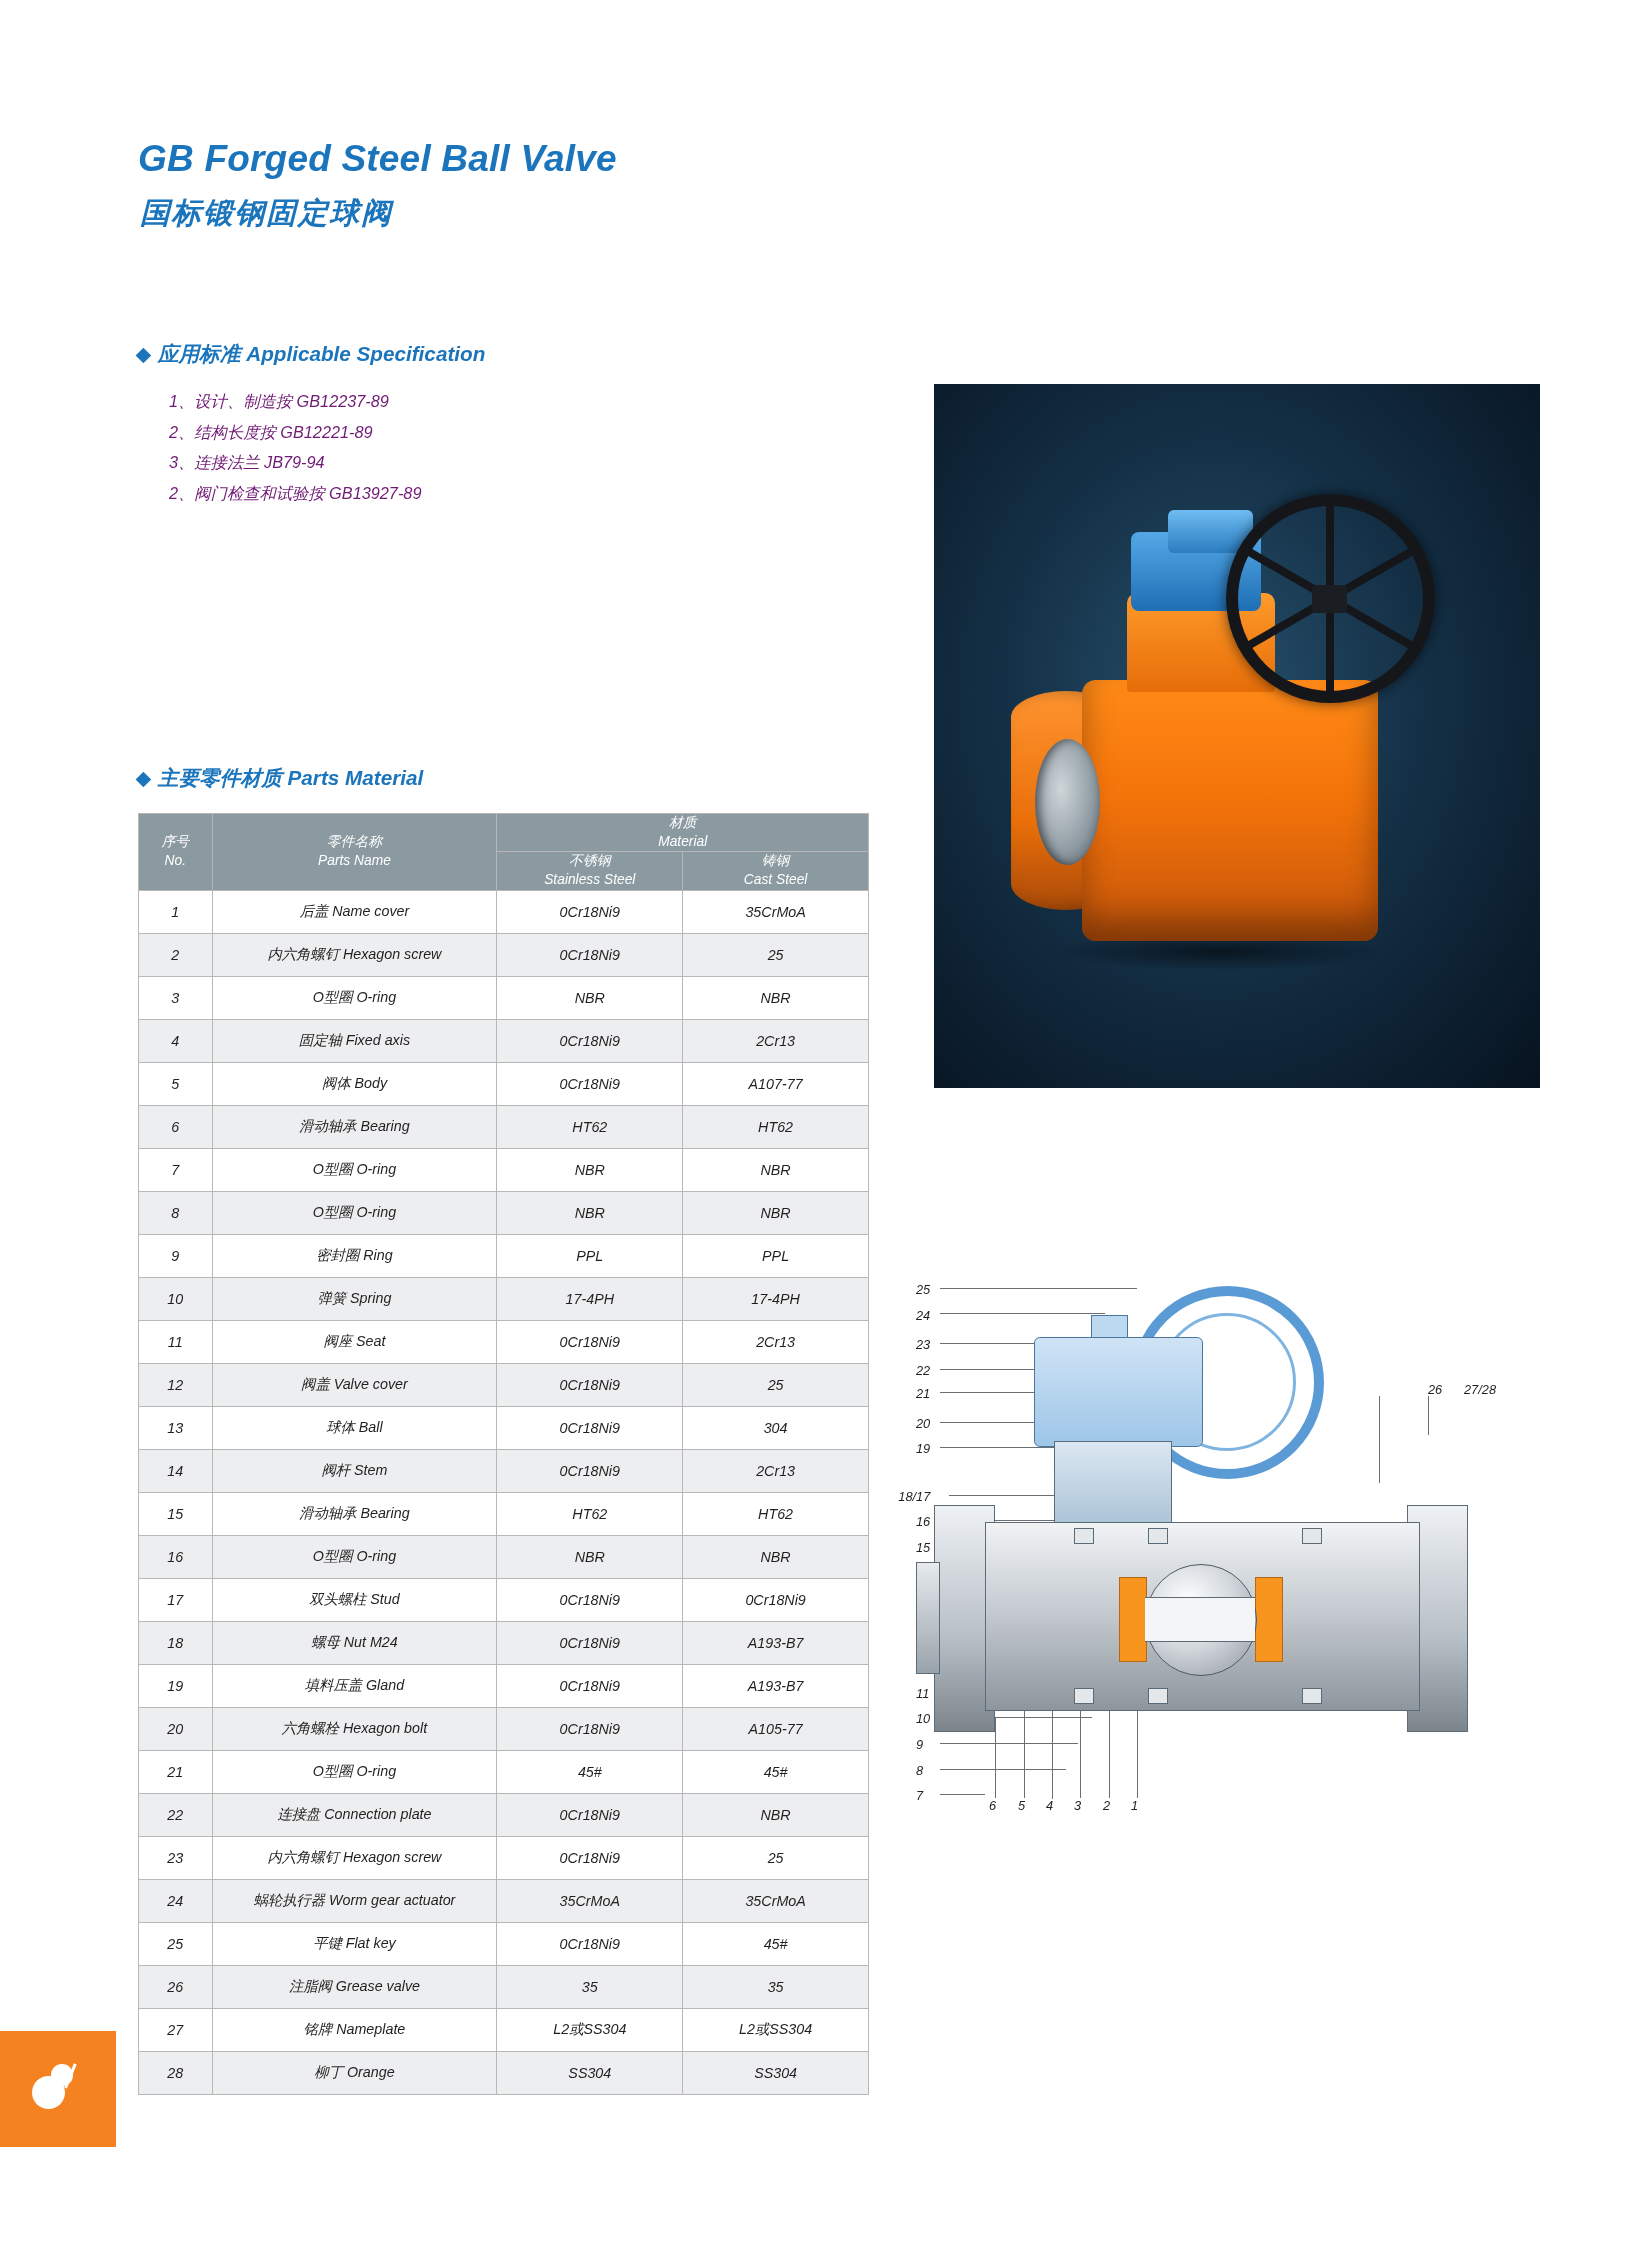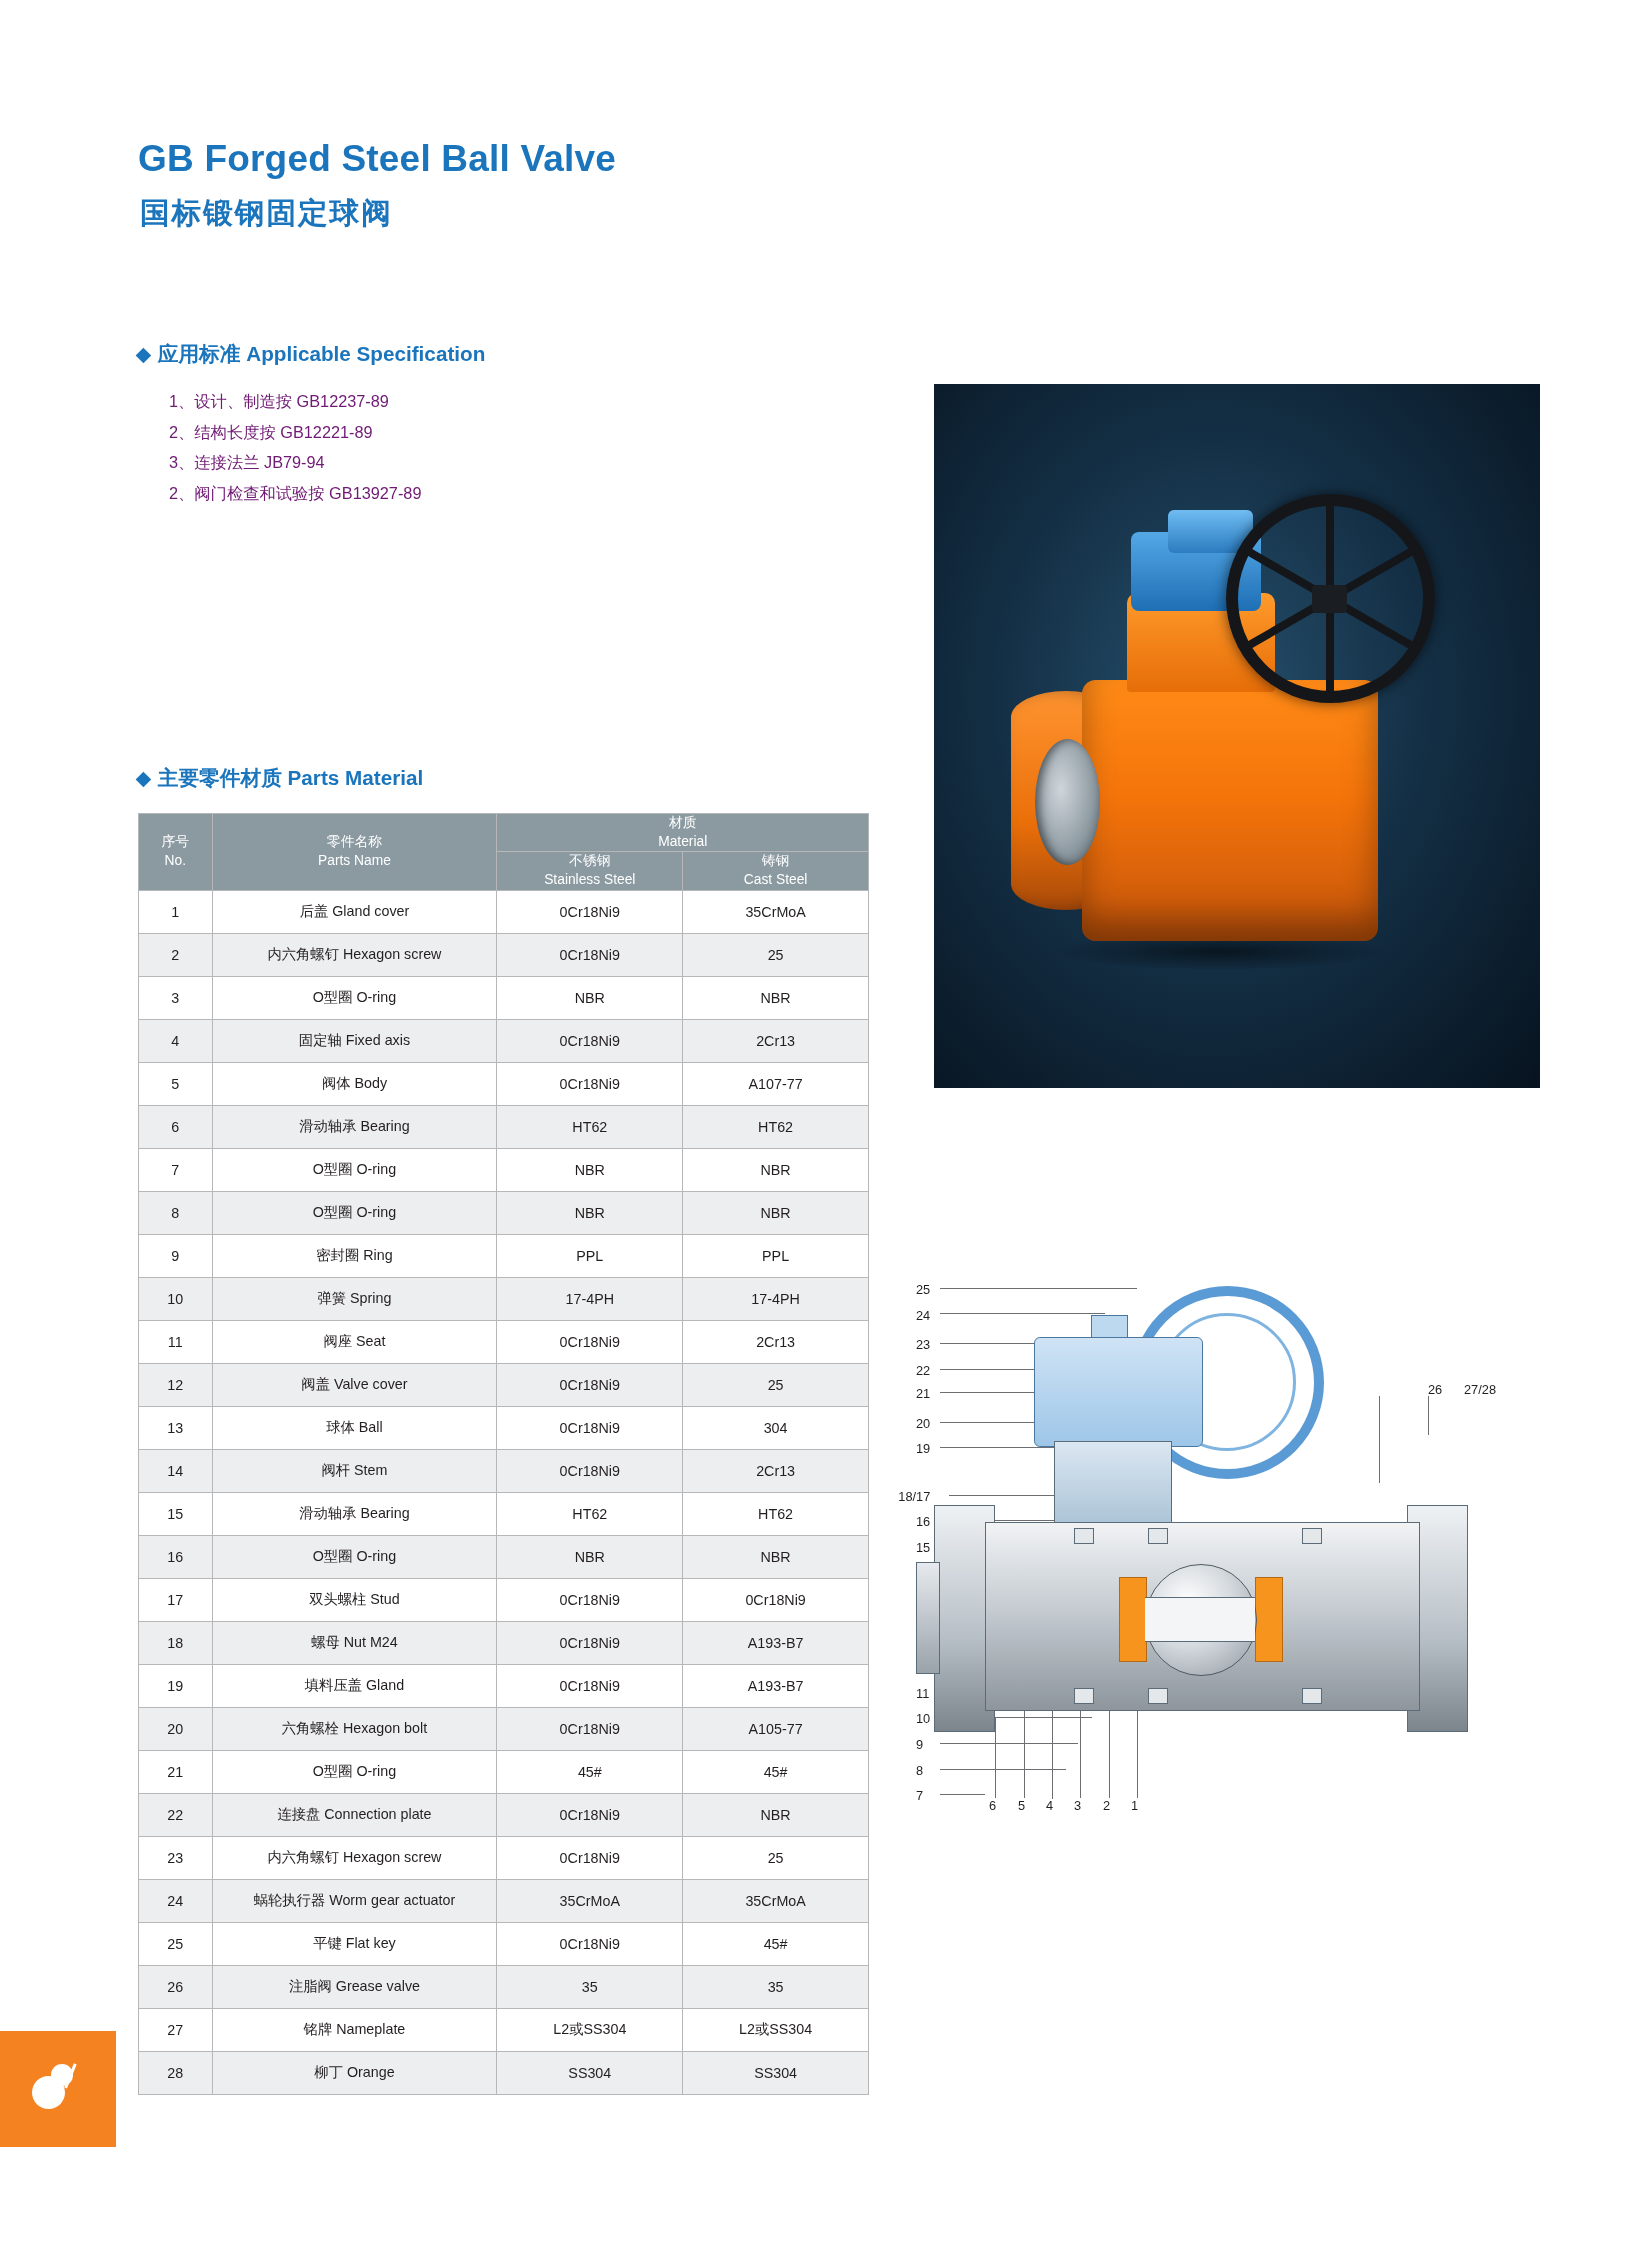--- a/index.html
+++ b/index.html
@@ -12,20 +12,21 @@
     height: 2257px;
     position: relative;
     font-family: "Liberation Sans", sans-serif;
     color: #231f20;
     overflow: hidden;
   }
   .page {
     position: absolute;
     inset: 0;
     background: #ffffff;
+    font-style: italic;
   }
 
   
   .title-en {
     position: absolute;
     left: 138px;
     top: 138px;
     font-size: 37px;
     font-weight: bold;
     color: #1b75bc;
@@ -466,21 +467,21 @@
         </td>
         <td class="col-mat">
           <div>铸钢</div>
           <div>Cast Steel</div>
         </td>
       </tr>
     </thead>
     <tbody id="parts-tbody">
         <tr>
           <td class="col-no">1</td>
-          <td class="col-name cell-name">后盖 Gland cover</td>
+          <td class="col-name cell-name">后盖 Name cover</td>
           <td class="col-mat">0Cr18Ni9</td>
           <td class="col-mat">35CrMoA</td>
         </tr>
         <tr class="alt">
           <td class="col-no">2</td>
           <td class="col-name cell-name">内六角螺钉 Hexagon screw</td>
           <td class="col-mat">0Cr18Ni9</td>
           <td class="col-mat">25</td>
         </tr>
         <tr>

